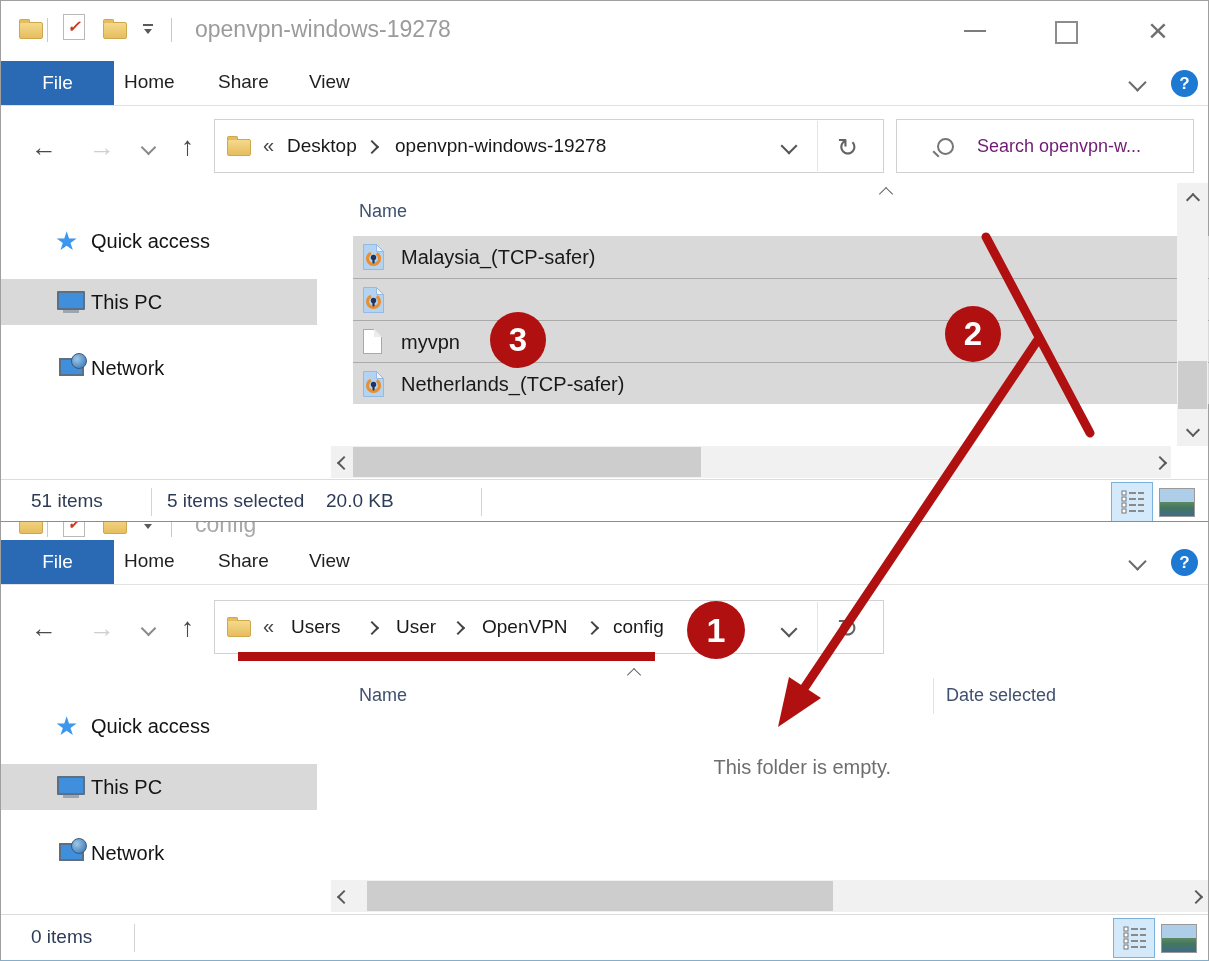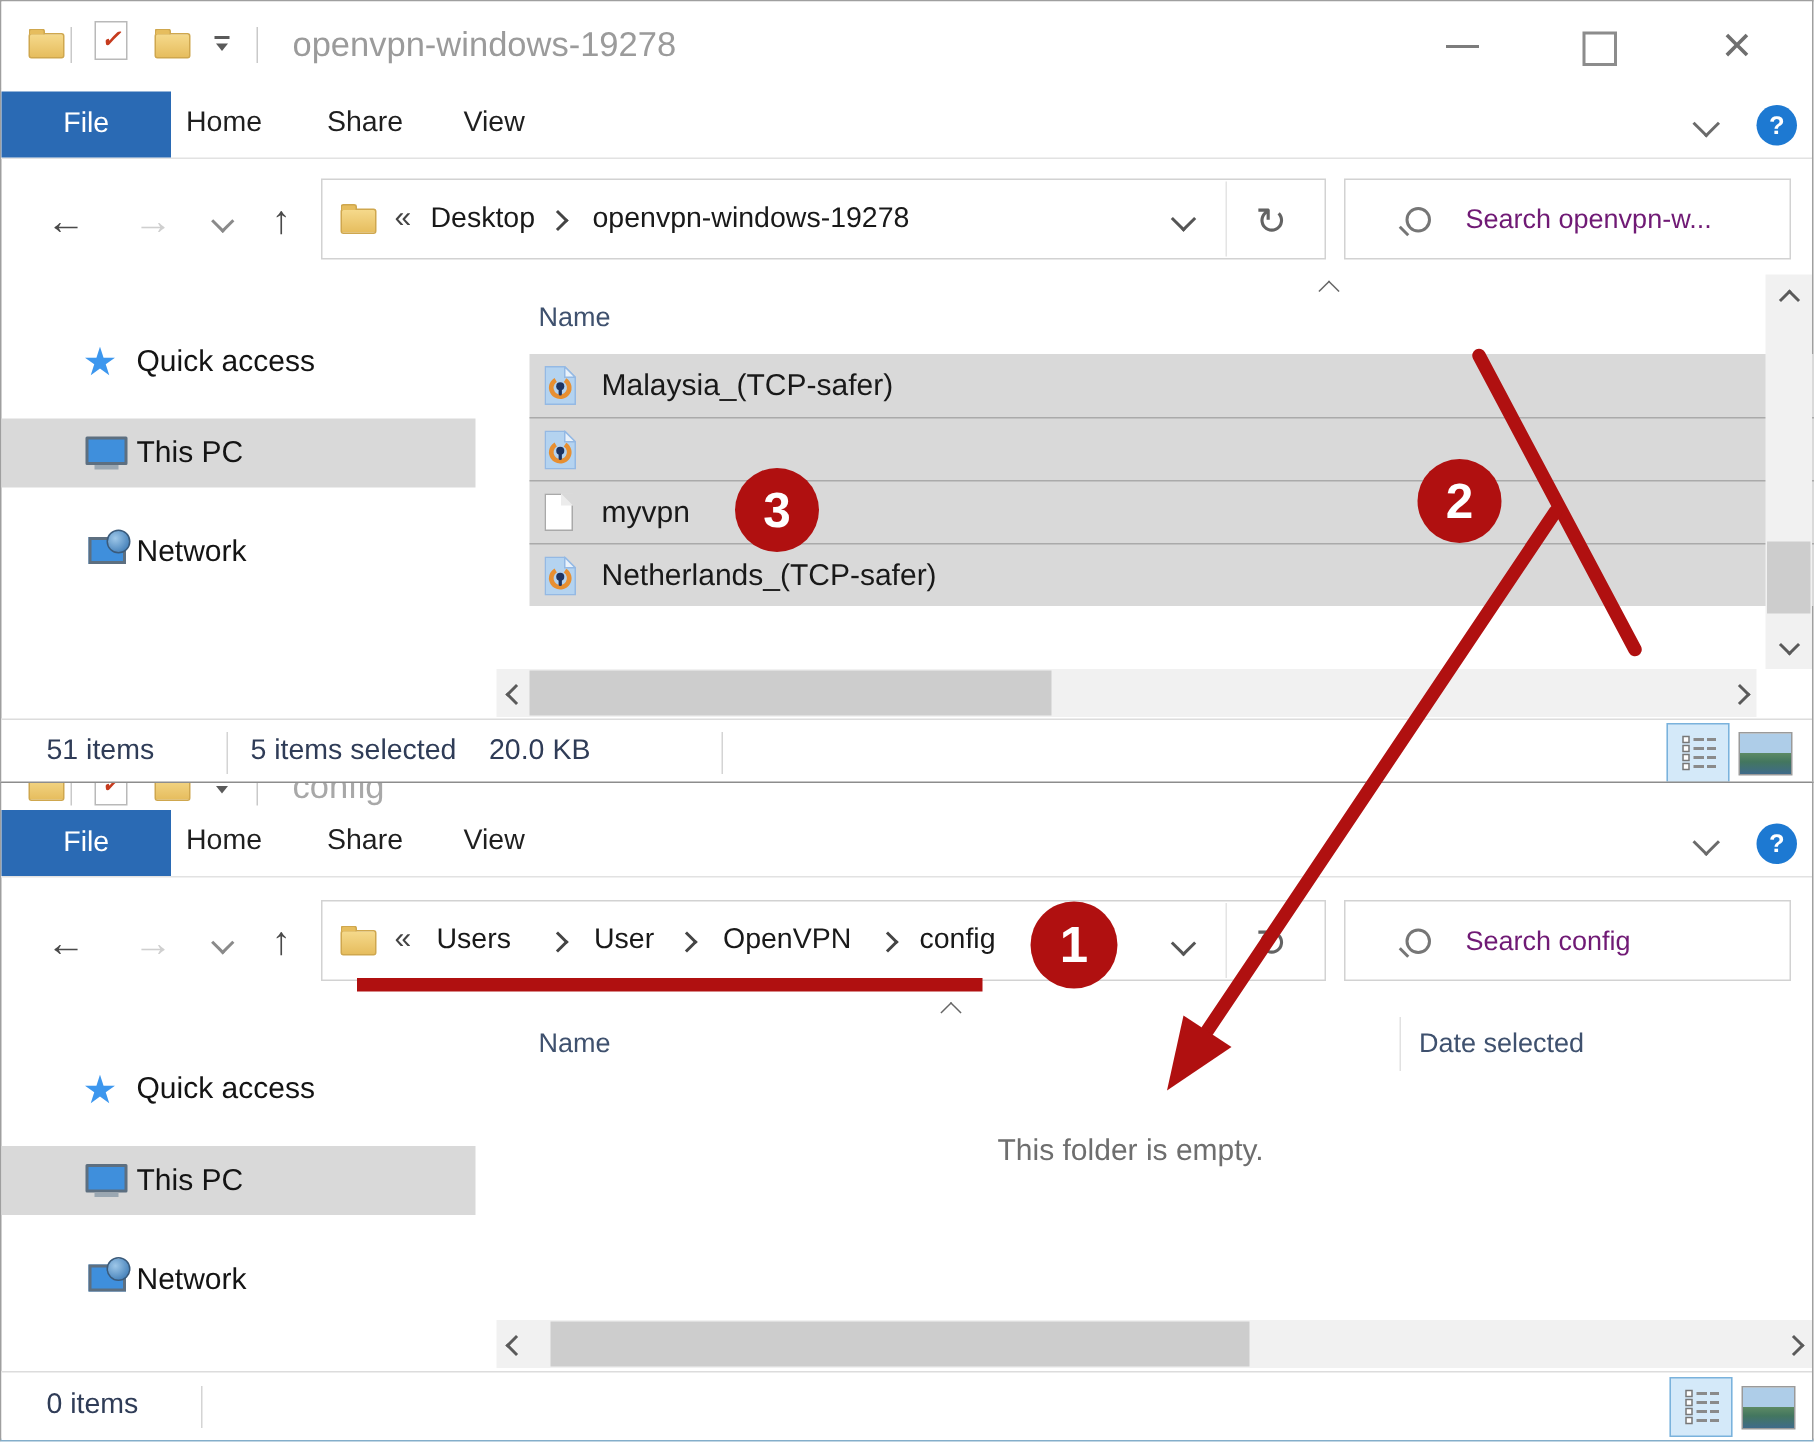--- a/index.html
+++ b/index.html
@@ -278,24 +278,20 @@
       <span class="crumbtxt" style="left:181px">User</span>
       <span class="chev right" style="left:238px;top:22px;width:8px;height:8px;border-color:#444"></span>
       <span class="crumbtxt" style="left:267px">OpenVPN</span>
       <span class="chev right" style="left:372px;top:22px;width:8px;height:8px;border-color:#444"></span>
       <span class="crumbtxt" style="left:398px">config</span>
       <span class="chev down" style="left:568px;top:22px;width:10px;height:10px;border-color:#555"></span>
       <span class="addrdiv" style="left:602px"></span>
       <span class="refreshgl" style="left:622px;top:13px">↻</span>
     </div>
 
-    <div class="searchbar" style="top:15px">
-      <span class="mag" style="left:40px;top:18px"></span>
-      <span class="searchtxt">Search config</span>
-    </div>
   </div>
 
   <div class="sideitem" style="top:181px">
     <span class="stargl">★</span>
     <span class="sidelabel">Quick access</span>
   </div>
   <div class="sideitem sel" style="top:242px">
     <span class="pcscr"></span>
     <span class="pcstand"></span>
     <span class="sidelabel">This PC</span>
@@ -304,21 +300,21 @@
     <span class="netscr"></span>
     <span class="netglobe"></span>
     <span class="sidelabel">Network</span>
   </div>
 
   <span class="chev up thin" style="left:628px;top:148px;width:9px;height:9px;border-color:#666"></span>
   <span class="colhead" style="left:358px;top:163px">Name</span>
   <span class="abs" style="left:932px;top:156px;width:1px;height:36px;background:#e1e1e1"></span>
   <span class="colhead" style="left:945px;top:163px">Date selected</span>
 
-  <span class="emptytxt" style="left:664px;top:234px;width:250px;text-align:left">This folder is empty.</span>
+  <span class="emptytxt" style="left:640px;top:234px;width:250px;text-align:right">This folder is empty.</span>
 
   <div class="sb" style="left:330px;top:358px;width:877px;height:32px">
     <span class="chev left" style="left:8px;top:12px;width:8px;height:8px"></span>
     <span class="sbthumb" style="left:36px;top:1px;width:466px;height:30px"></span>
     <span class="chev right" style="left:860px;top:12px;width:8px;height:8px"></span>
   </div>
 
   <div class="statusbar" style="top:392px;height:45px">
     <span class="stxt" style="left:30px;top:11px">0 items</span>
     <span class="ssep" style="left:133px;top:9px"></span>

